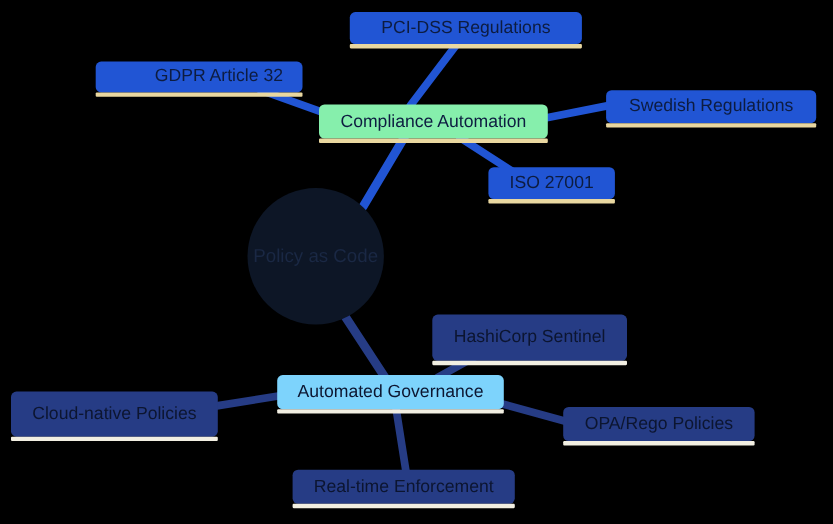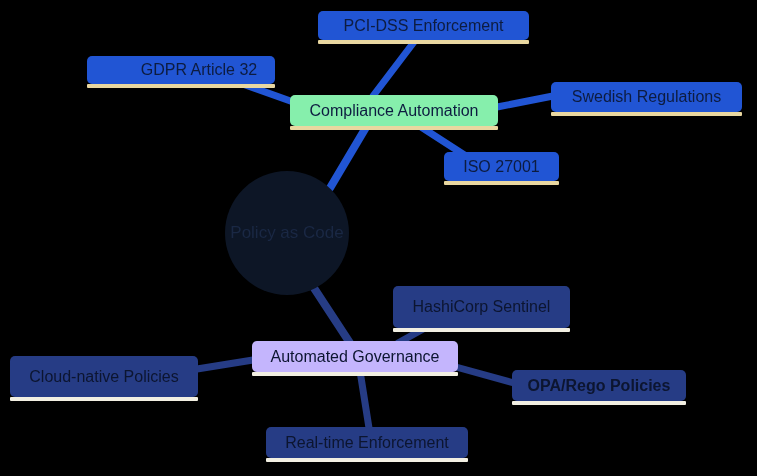--- a/index.html
+++ b/index.html
@@ -66,48 +66,48 @@
       <line x1="253" y1="360" x2="197" y2="369" stroke="#263c85" stroke-width="7" stroke-linecap="round"></line>
       <line x1="456" y1="367" x2="514" y2="383" stroke="#263c85" stroke-width="7" stroke-linecap="round"></line>
       <line x1="360" y1="371" x2="369" y2="428" stroke="#263c85" stroke-width="7" stroke-linecap="round"></line>
     </svg>
   <div id="nodes">
       <div class="node" style="left: 290px; top: 95px; width: 208px; height: 31px; background: #86efac; color: rgb(13, 28, 64);">
         <span>Compliance Automation</span>
         <div class="underline" style="background: rgb(233, 215, 160);"></div>
       </div>
       <div class="node" style="left: 318px; top: 11px; width: 211px; height: 29px; background: rgb(33, 85, 212); color: rgb(13, 28, 64);">
-        <span>PCI-DSS Enforcement</span>
+        <span>PCI-DSS Regulations</span>
         <div class="underline" style="background: rgb(233, 215, 160);"></div>
       </div>
       <div class="node" style="left: 87px; top: 56px; width: 152px; height: 28px; background: rgb(33, 85, 212); color: rgb(13, 28, 64); padding-left: 36px;">
         <span>GDPR Article 32</span>
         <div class="underline" style="background: rgb(233, 215, 160);"></div>
       </div>
       <div class="node" style="left: 551px; top: 82px; width: 191px; height: 30px; background: rgb(33, 85, 212); color: rgb(13, 28, 64);">
         <span>Swedish Regulations</span>
         <div class="underline" style="background: rgb(233, 215, 160);"></div>
       </div>
       <div class="node" style="left: 444px; top: 152px; width: 115px; height: 29px; background: rgb(33, 85, 212); color: rgb(13, 28, 64);">
         <span>ISO 27001</span>
         <div class="underline" style="background: rgb(233, 215, 160);"></div>
       </div>
-      <div class="node" style="left: 252px; top: 341px; width: 206px; height: 31px; background: #c4b5fd; color: rgb(12, 21, 48);">
+      <div class="node" style="left: 252px; top: 341px; width: 206px; height: 31px; background: #7dd3fc; color: rgb(12, 21, 48);">
         <span>Automated Governance</span>
         <div class="underline" style="background: rgb(242, 239, 226);"></div>
       </div>
       <div class="node" style="left: 393px; top: 286px; width: 177px; height: 42px; background: rgb(38, 60, 133); color: rgb(12, 21, 48);">
         <span>HashiCorp Sentinel</span>
         <div class="underline" style="background: rgb(242, 239, 226);"></div>
       </div>
       <div class="node" style="left: 10px; top: 356px; width: 188px; height: 41px; background: rgb(38, 60, 133); color: rgb(12, 21, 48);">
         <span>Cloud-native Policies</span>
         <div class="underline" style="background: rgb(242, 239, 226);"></div>
       </div>
-      <div class="node" style="left: 512px; top: 370px; width: 174px; height: 31px; background: rgb(38, 60, 133); color: rgb(12, 21, 48); font-weight: bold;">
+      <div class="node" style="left: 512px; top: 370px; width: 174px; height: 31px; background: rgb(38, 60, 133); color: rgb(12, 21, 48);">
         <span>OPA/Rego Policies</span>
         <div class="underline" style="background: rgb(242, 239, 226);"></div>
       </div>
       <div class="node" style="left: 266px; top: 427px; width: 202px; height: 31px; background: rgb(38, 60, 133); color: rgb(12, 21, 48);">
         <span>Real-time Enforcement</span>
         <div class="underline" style="background: rgb(242, 239, 226);"></div>
       </div>
       <div class="root-node" style="left: 225px; top: 171px; width: 124px; height: 124px; background: rgb(13, 22, 38); color: rgb(26, 40, 68);">
         <span>Policy as Code</span>
       </div>

